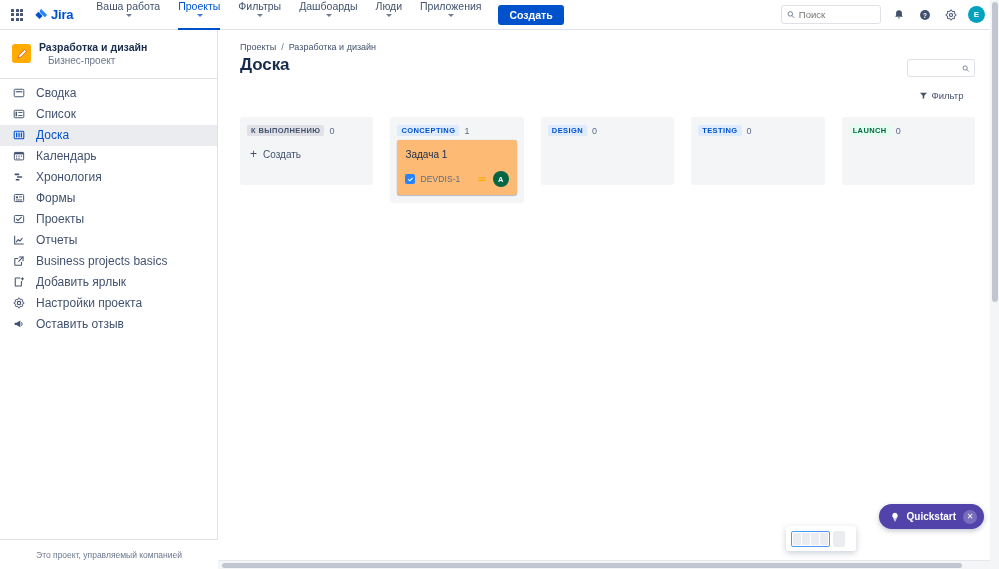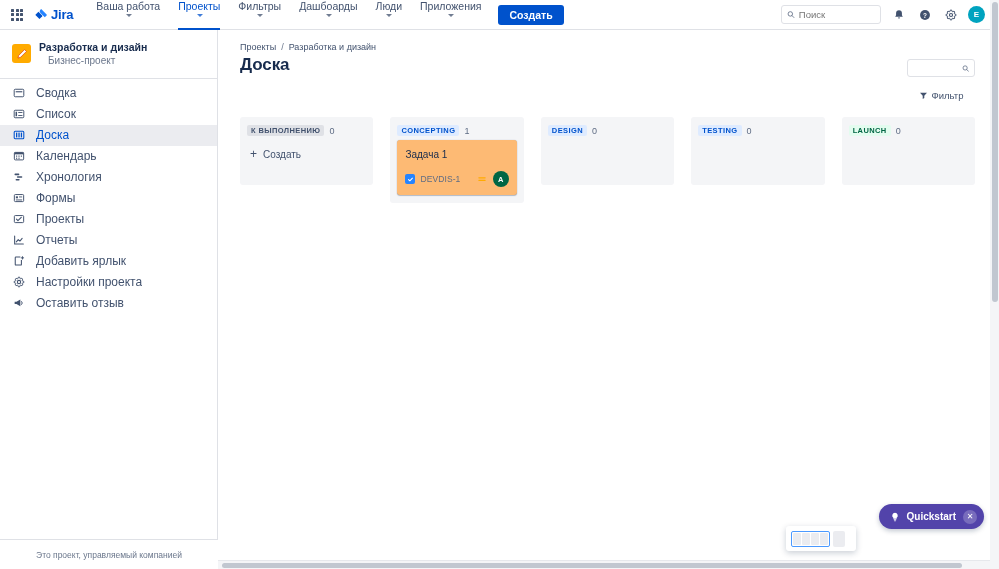--- a/index.html
+++ b/index.html
@@ -360,20 +360,30 @@
       <div class="side-item">
         <span class="si-ic">
           <svg width="12" height="12" viewBox="0 0 16 16">
               <path d="M2.2 2.6v10.8h11.6" fill="none" stroke="currentColor" stroke-width="1.4" stroke-linecap="round"></path>
               <path d="M4.4 10.6 7 7.4l2.2 2 3-3.6" fill="none" stroke="currentColor" stroke-width="1.4" stroke-linecap="round" stroke-linejoin="round"></path>
             </svg>
         </span>
         <span class="side-label">Отчеты</span>
       </div>
 
+      <div class="side-item">
+        <span class="si-ic">
+          <svg width="12" height="12" viewBox="0 0 16 16">
+              <path d="M8.4 2.6h5v5" fill="none" stroke="currentColor" stroke-width="1.4" stroke-linecap="round" stroke-linejoin="round"></path>
+              <path d="M13.4 2.6 7.6 8.4" fill="none" stroke="currentColor" stroke-width="1.4" stroke-linecap="round"></path>
+              <path d="M11.4 9.6v3.2a.9.9 0 0 1-.9.9H3.3a.9.9 0 0 1-.9-.9V5.6a.9.9 0 0 1 .9-.9h3.2" fill="none" stroke="currentColor" stroke-width="1.4" stroke-linecap="round"></path>
+            </svg>
+        </span>
+        <span class="side-label">Business projects basics</span>
+      </div>
 
       <div class="side-item">
         <span class="si-ic">
           <svg width="12" height="12" viewBox="0 0 16 16">
               <path d="M9.8 2.6H3.9a.9.9 0 0 0-.9.9v9a.9.9 0 0 0 .9.9h6.4a.9.9 0 0 0 .9-.9V6.6" fill="none" stroke="currentColor" stroke-width="1.4" stroke-linejoin="round"></path>
               <path d="M12.6 2.2v3.2M11 3.8h3.2" stroke="currentColor" stroke-width="1.3" stroke-linecap="round"></path>
             </svg>
         </span>
         <span class="side-label">Добавить ярлык</span>
       </div>

